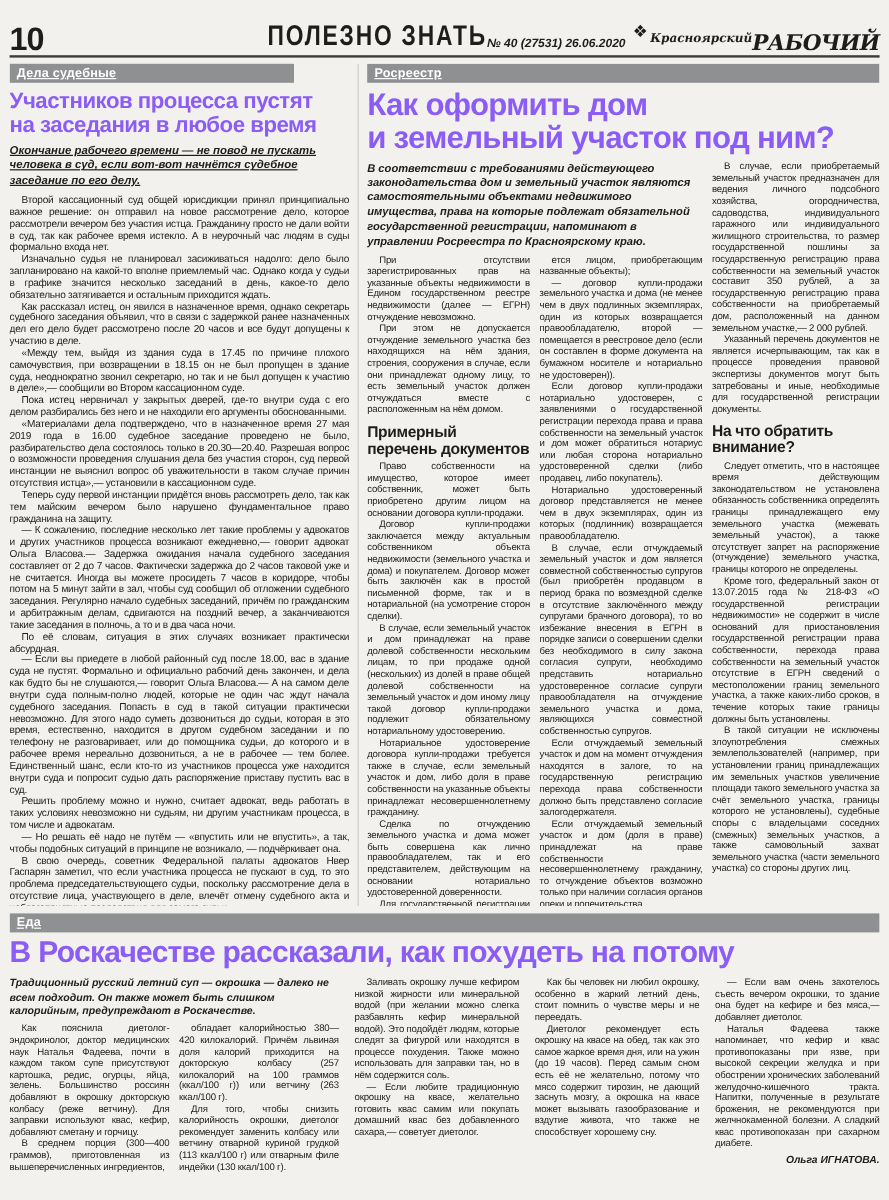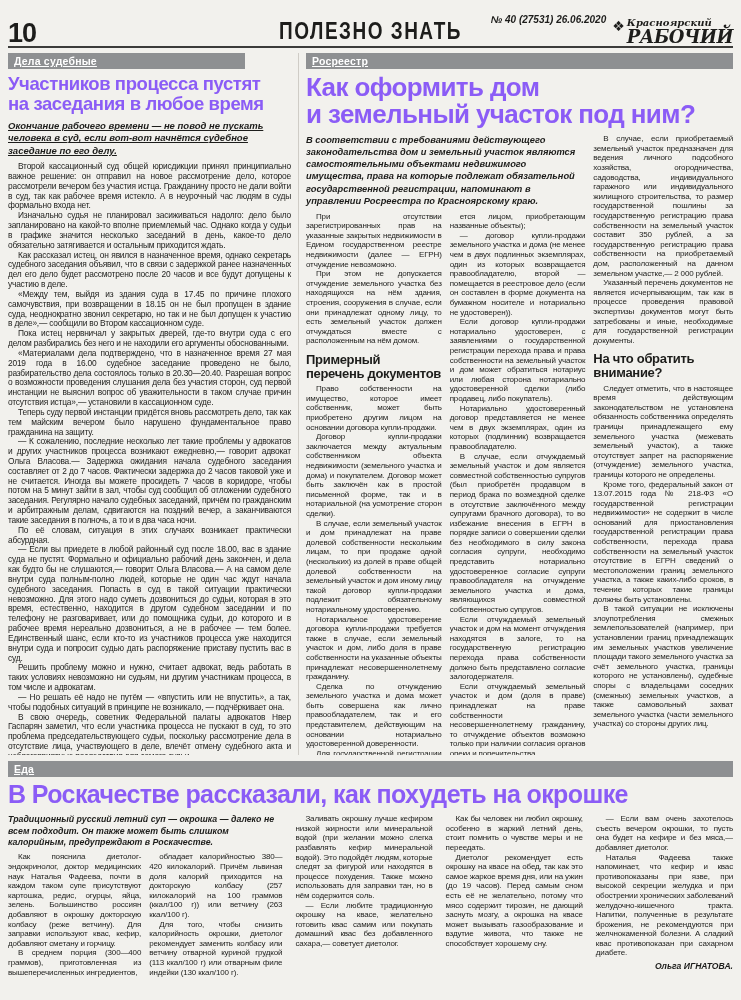--- a/index.html
+++ b/index.html
@@ -11,24 +11,24 @@
 
   
   header { display:flex; align-items:flex-end; height:44px;
            border-bottom:2px solid #3c3c3a; padding-bottom:1px; }
   .h-left { flex:1; }
   .pagenum { font-size:27px; font-weight:800; line-height:0.9; letter-spacing:-1px; }
   .h-center { flex:0 0 auto; }
   .rubric { font-size:19px; font-weight:800; letter-spacing:1.5px;
             transform:scaleY(1.25); transform-origin:bottom; white-space:nowrap; }
   .h-right { flex:1; display:flex; justify-content:flex-end; align-items:flex-end; gap:6px; }
-  .issue { font-style:italic; font-weight:700; font-size:10px; padding-bottom:20px; white-space:nowrap; }
+  .issue { font-style:italic; font-weight:700; font-size:10px; padding-bottom:3px; white-space:nowrap; }
   .masthead { display:flex; align-items:flex-end; gap:2px; }
   .emblem { font-size:14px; line-height:1; padding-bottom:12px; }
-  .masthead-text { display:flex; flex-direction:column; align-items:flex-start; }
+  .masthead-text { display:flex; flex-direction:row; align-items:flex-start; }
   .mast-top { font-family:"DejaVu Serif", serif; font-style:italic; font-weight:700;
               font-size:10px; line-height:1; }
   .mast-bottom { font-family:"DejaVu Serif", serif; font-style:italic; font-weight:800;
                  font-size:18px; line-height:0.95; letter-spacing:-0.5px;text-align:center; }
 
   
   .tag { background:var(--tag); color:#fff; font-weight:700; font-size:10.5px;
          line-height:1.35; padding:1px 6px; margin-bottom:5px; letter-spacing:0.2px;text-decoration:underline; }
   h1 { margin:1px 0 6px 0; font-weight:800; color:#8b5cf6; white-space:pre-line; }
   .lead { font-weight:700; font-style:italic; font-size:9.3px; line-height:1.3;
@@ -111,21 +111,21 @@
 
     <article class="ros">
       <div class="tag">Росреестр</div>
       <h1>Как оформить дом
 и земельный участок под ним?</h1>
       <div class="ros-content">
         <div class="ros-left">
           <p class="lead">В соответствии с требованиями действующего законодательства дом и земельный участок являются самостоятельными объектами недвижимого имущества, права на которые подлежат обязательной государственной регистрации, напоминают в управлении Росреестра по Красноярскому краю.</p>
           <div class="cols2">
             <div class="col">
-                <p class="para">При отсутствии зарегистрированных прав на указанные закрытых недвижимости в Едином государственном реестре недвижимости (далее — ЕГРН) отчуждение невозможно.</p>
+                <p class="para">При отсутствии зарегистрированных прав на указанные объекты недвижимости в Едином государственном реестре недвижимости (далее — ЕГРН) отчуждение невозможно.</p>
                 <p class="para">При этом не допускается отчуждение земельного участка без находящихся на нём здания, строения, сооружения в случае, если они принадлежат одному лицу, то есть земельный участок должен отчуждаться вместе с расположенным на нём домом.</p>
                 <h3 class="colhead">Примерный перечень документов</h3>
                 <p class="para">Право собственности на имущество, которое имеет собственник, может быть приобретено другим лицом на основании договора купли-продажи.</p>
                 <p class="para">Договор купли-продажи заключается между актуальным собственником объекта недвижимости (земельного участка и дома) и покупателем. Договор может быть заключён как в простой письменной форме, так и в нотариальной (на усмотрение сторон сделки).</p>
                 <p class="para">В случае, если земельный участок и дом принадлежат на праве долевой собственности нескольким лицам, то при продаже одной (нескольких) из долей в праве общей долевой собственности на земельный участок и дом иному лицу такой договор купли-продажи подлежит обязательному нотариальному удостоверению.</p>
                 <p class="para">Нотариальное удостоверение договора купли-продажи требуется также в случае, если земельный участок и дом, либо доля в праве собственности на указанные объекты принадлежат несовершеннолетнему гражданину.</p>
                 <p class="para">Сделка по отчуждению земельного участка и дома может быть совершена как лично правообладателем, так и его представителем, действующим на основании нотариально удостоверенной доверенности.</p>
                 <p class="para">Для государственной регистрации перехода права собственности на земельный участок и дом, права на которые зарегистрированы в Едином государственном реестре недвижимости, необходимо представить следующие документы:</p>
               </div>
             <div class="col">
@@ -147,21 +147,21 @@
             <p class="para">Кроме того, федеральный закон от 13.07.2015 года № 218-ФЗ «О государственной регистрации недвижимости» не содержит в числе оснований для приостановления государственной регистрации права собственности, перехода права собственности на земельный участок отсутствие в ЕГРН сведений о местоположении границ земельного участка, а также каких-либо сроков, в течение которых такие границы должны быть установлены.</p>
             <p class="para">В такой ситуации не исключены злоупотребления смежных землепользователей (например, при установлении границ принадлежащих им земельных участков увеличение площади такого земельного участка за счёт земельного участка, границы которого не установлены), судебные споры с владельцами соседних (смежных) земельных участков, а также самовольный захват земельного участка (части земельного участка) со стороны других лиц.</p>
           </div>
       </div>
     </article>
 
   </div>
 
   <section class="food">
     <div class="tag">Еда</div>
-    <h1>В Роскачестве рассказали, как похудеть на окрошке</h1>
+    <h1>В Роскачестве рассказали, как похудеть на потому</h1>
     <div class="food-body">
       <div class="food-left">
         <p class="lead">Традиционный русский летний суп — окрошка — далеко не всем подходит. Он также может быть слишком калорийным, предупреждают в Роскачестве.</p>
         <div class="cols2">
           <div class="col">
               <p class="para">Как пояснила диетолог-эндокринолог, доктор медицинских наук Наталья Фадеева, почти в каждом таком супе присутствуют картошка, редис, огурцы, яйца, зелень. Большинство россиян добавляют в окрошку докторскую колбасу (реже ветчину). Для заправки используют квас, кефир, добавляют сметану и горчицу.</p>
               <p class="para">В среднем порция (300—400 граммов), приготовленная из вышеперечисленных ингредиентов,</p>
             </div>
           <div class="col">
               <p class="para">обладает калорийностью 380—420 килокалорий. Причём львиная доля калорий приходится на докторскую колбасу (257 килокалорий на 100 граммов (ккал/100 г)) или ветчину (263 ккал/100 г).</p>
@@ -172,21 +172,21 @@
       <div class="col">
           <p class="para">Заливать окрошку лучше кефиром низкой жирности или минеральной водой (при желании можно слегка разбавлять кефир минеральной водой). Это подойдёт людям, которые следят за фигурой или находятся в процессе похудения. Также можно использовать для заправки тан, но в нём содержится соль.</p>
           <p class="para">— Если любите традиционную окрошку на квасе, желательно готовить квас самим или покупать домашний квас без добавленного сахара,— советует диетолог.</p>
         </div>
       <div class="col">
           <p class="para">Как бы человек ни любил окрошку, особенно в жаркий летний день, стоит помнить о чувстве меры и не переедать.</p>
           <p class="para">Диетолог рекомендует есть окрошку на квасе на обед, так как это самое жаркое время дня, или на ужин (до 19 часов). Перед самым сном есть её не желательно, потому что мясо содержит тирозин, не дающий заснуть мозгу, а окрошка на квасе может вызывать газообразование и вздутие живота, что также не способствует хорошему сну.</p>
         </div>
       <div class="col">
         <div>
-            <p class="para">— Если вам очень захотелось съесть вечером окрошки, то пусть она будет на кефире и без мяса,— добавляет диетолог.</p>
+            <p class="para">— Если вам очень захотелось съесть вечером окрошки, то здание она будет на кефире и без мяса,— добавляет диетолог.</p>
             <p class="para">Наталья Фадеева также напоминает, что кефир и квас противопоказаны при язве, при высокой секреции желудка и при обострении хронических заболеваний желудочно-кишечного тракта. Напитки, полученные в результате брожения, не рекомендуются при желчнокаменной болезни. А сладкий квас противопоказан при сахарном диабете.</p>
           </div>
         <p class="author">Ольга ИГНАТОВА.</p>
       </div>
     </div>
   </section>
 
 </div>
 
 </body></html>

